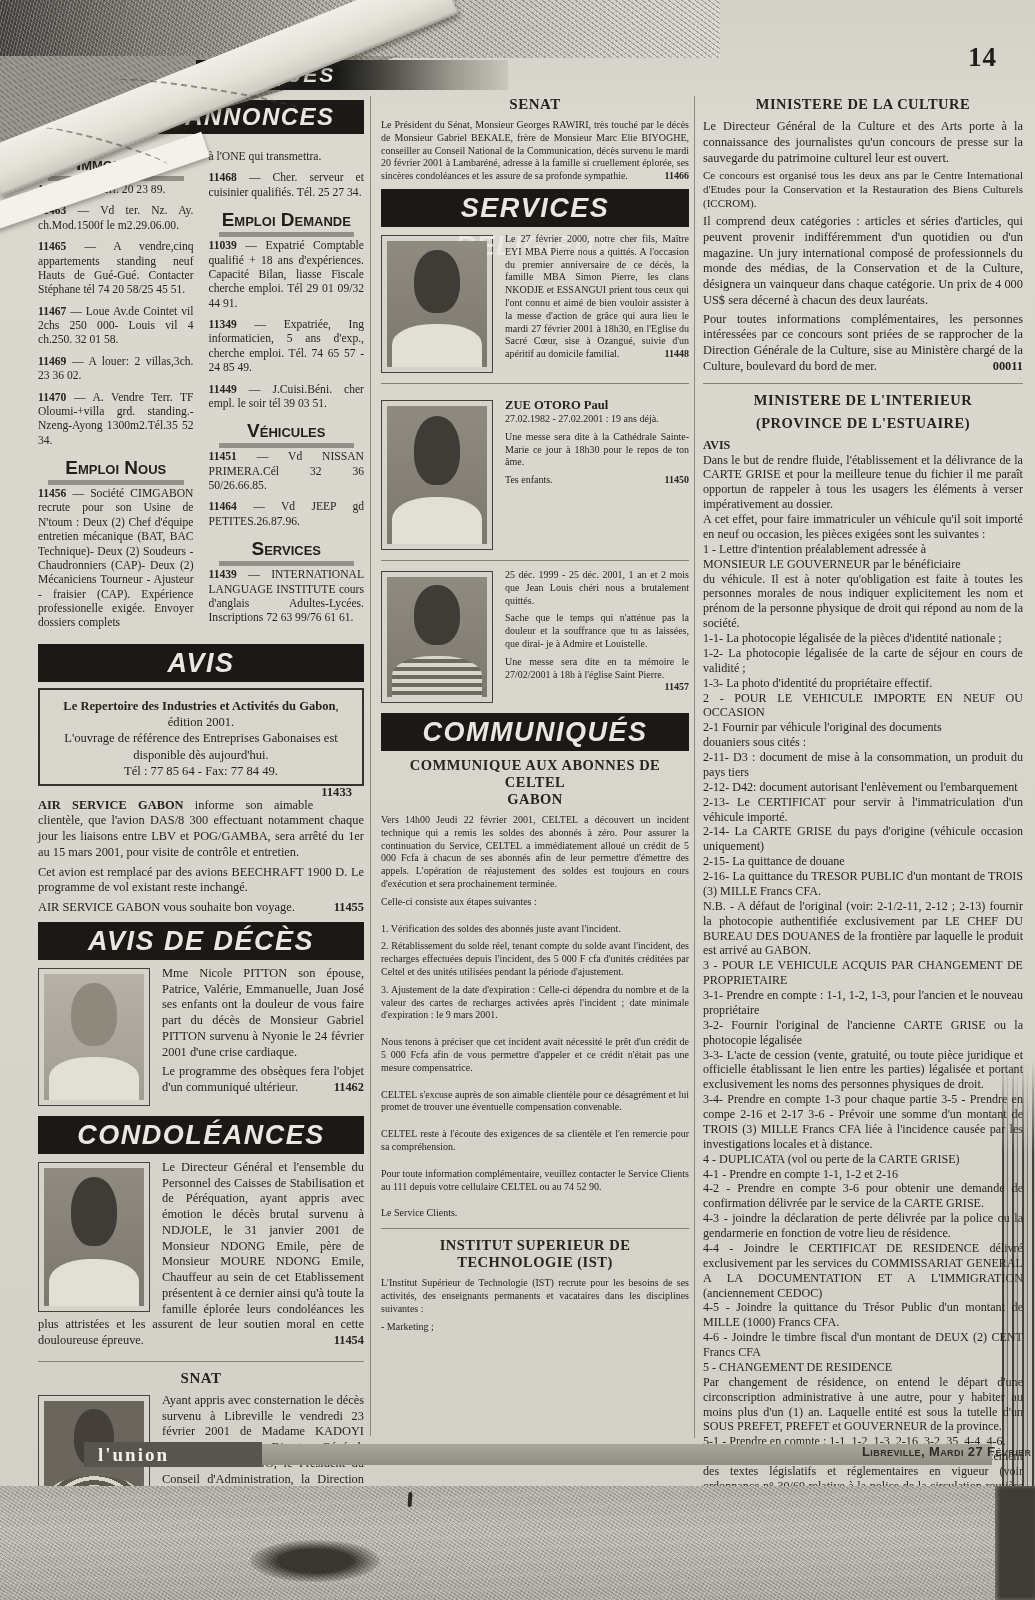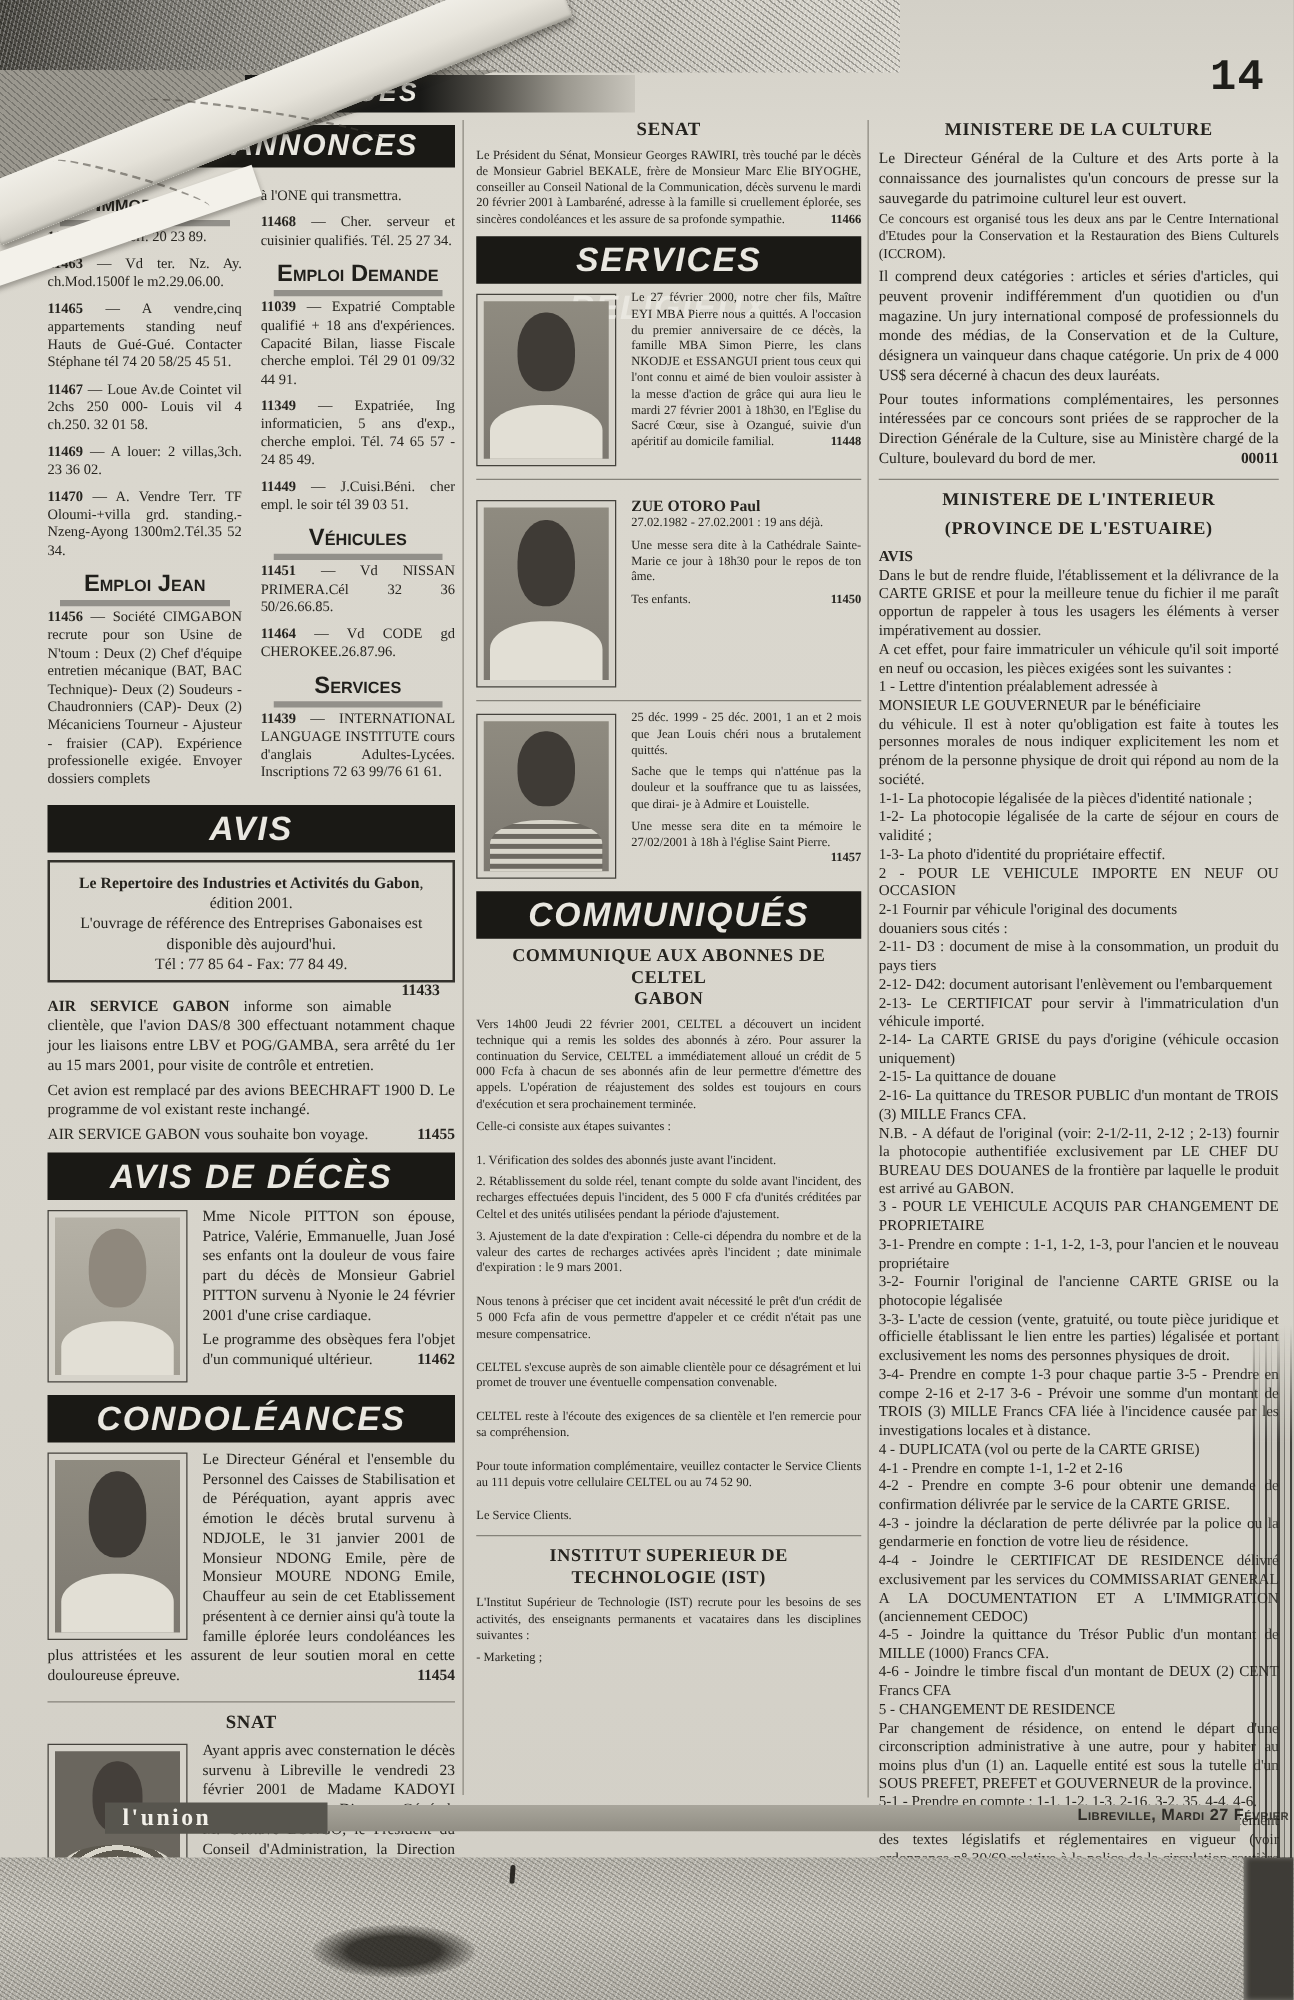--- a/index.html
+++ b/index.html
@@ -37,22 +37,22 @@
   .blob{position:absolute;left:250px;top:1540px;width:130px;height:42px;border-radius:50%;
     background:radial-gradient(ellipse at center,rgba(35,33,28,.85) 0 40%,rgba(35,33,28,0) 75%);}
   .streaks{position:absolute;left:1002px;top:1060px;width:33px;height:428px;
     background:repeating-linear-gradient(90deg,rgba(28,27,23,.8) 0 2px,rgba(120,117,108,.25) 2px 5px,rgba(28,27,23,.55) 5px 6px,rgba(150,147,138,.2) 6px 10px);
     -webkit-mask-image:linear-gradient(180deg,transparent 0,#000 22%);
             mask-image:linear-gradient(180deg,transparent 0,#000 22%);}
   .streaks-low{position:absolute;left:995px;top:1486px;width:40px;height:114px;background:#3e3c37;
     box-shadow:inset 2px 0 4px rgba(220,218,210,.4);}
   .artifact{position:absolute;left:408px;top:1492px;width:4px;height:15px;background:#2c2a26;transform:rotate(4deg);border-radius:2px;}
   
-  .pagenum{position:absolute;left:968px;top:42px;font-family:Liberation Mono, monospace;
-    font-weight:800;font-size:35px;color:#1f1e1a;letter-spacing:1px;}
+  .pagenum{position:absolute;left:968px;top:42px;font-family:Liberation Serif, serif;
+    font-weight:800;font-size:27px;color:#1f1e1a;letter-spacing:1px;}
   .topbanner{position:absolute;left:196px;top:60px;width:312px;height:30px;z-index:2;
     background:linear-gradient(90deg,#191917 0 45%,#504e48 62%,#9b988f 82%,#c9c6bd 100%);
     color:#eceae3;font-family:"Liberation Sans",sans-serif;font-weight:700;font-style:italic;
     font-size:21px;line-height:30px;padding-left:10px;letter-spacing:2px;box-sizing:border-box;}
   .vsep{position:absolute;width:1px;background:#8b887f;}
   .vsep.a{left:370px;top:96px;height:1340px;}
   .vsep.b{left:694px;top:96px;height:1342px;}
   .footer-bar{position:absolute;left:84px;top:1444px;width:908px;height:21px;
     background:linear-gradient(180deg,#a8a59b 0,#918e84 100%);}
   .union-block{position:absolute;left:0;top:-2px;width:178px;height:25px;background:#57554e;
@@ -132,34 +132,34 @@
     <div class="class-grid">
 
       <div>
         <div class="shead"><span>Immobilier</span><span class="bar"></span></div>
         <p class="ad"><b class="adnum">11461</b> <span>— Vd terr. 20 23 89.</span></p>
         <p class="ad"><b class="adnum">11463</b> <span>— Vd ter. Nz. Ay. ch.Mod.1500f le m2.29.06.00.</span></p>
         <p class="ad"><b class="adnum">11465</b> <span>— A vendre,cinq appartements standing neuf Hauts de Gué-Gué. Contacter Stéphane tél 74 20 58/25 45 51.</span></p>
         <p class="ad"><b class="adnum">11467</b> <span>— Loue Av.de Cointet vil 2chs 250 000- Louis vil 4 ch.250. 32 01 58.</span></p>
         <p class="ad"><b class="adnum">11469</b> <span>— A louer: 2 villas,3ch. 23 36 02.</span></p>
         <p class="ad"><b class="adnum">11470</b> <span>— A. Vendre Terr. TF Oloumi-+villa grd. standing.- Nzeng-Ayong 1300m2.Tél.35 52 34.</span></p>
-        <div class="shead"><span>Emploi Jean</span><span class="bar"></span></div>
+        <div class="shead"><span>Emploi Nous</span><span class="bar"></span></div>
         <p class="ad"><b class="adnum">11456</b> <span>— Société CIMGABON recrute pour son Usine de N'toum : Deux (2) Chef d'équipe entretien mécanique (BAT, BAC Technique)- Deux (2) Soudeurs - Chaudronniers (CAP)- Deux (2) Mécaniciens Tourneur - Ajusteur - fraisier (CAP). Expérience professionelle exigée. Envoyer dossiers complets</span></p>
       </div>
 
       <div>
         <p class="ad" style="margin-top:6px">à l'ONE qui transmettra.</p>
         <p class="ad"><b class="adnum">11468</b> <span>— Cher. serveur et cuisinier qualifiés. Tél. 25 27 34.</span></p>
         <div class="shead"><span>Emploi Demande</span><span class="bar"></span></div>
         <p class="ad"><b class="adnum">11039</b> <span>— Expatrié Comptable qualifié + 18 ans d'expériences. Capacité Bilan, liasse Fiscale cherche emploi. Tél 29 01 09/32 44 91.</span></p>
         <p class="ad"><b class="adnum">11349</b> <span>— Expatriée, Ing informaticien, 5 ans d'exp., cherche emploi. Tél. 74 65 57 - 24 85 49.</span></p>
         <p class="ad"><b class="adnum">11449</b> <span>— J.Cuisi.Béni. cher empl. le soir tél 39 03 51.</span></p>
         <div class="shead"><span>Véhicules</span><span class="bar"></span></div>
         <p class="ad"><b class="adnum">11451</b> <span>— Vd NISSAN PRIMERA.Cél 32 36 50/26.66.85.</span></p>
-        <p class="ad"><b class="adnum">11464</b> <span>— Vd CODE gd CHEROKEE.26.87.96.</span></p>
+        <p class="ad"><b class="adnum">11464</b> <span>— Vd JEEP gd PETITES.26.87.96.</span></p>
         <div class="shead"><span>Services</span><span class="bar"></span></div>
         <p class="ad"><b class="adnum">11439</b> <span>— INTERNATIONAL LANGUAGE INSTITUTE cours d'anglais Adultes-Lycées. Inscriptions 72 63 99/76 61 61.</span></p>
       </div>
     </div>
 
     <div class="banner big">AVIS</div>
 
     <div class="avis-box">
       <div><b>Le Repertoire des Industries et Activités du Gabon</b><span>, édition 2001.</span></div>
       <div>L'ouvrage de référence des Entreprises Gabonaises est disponible dès aujourd'hui.</div>

